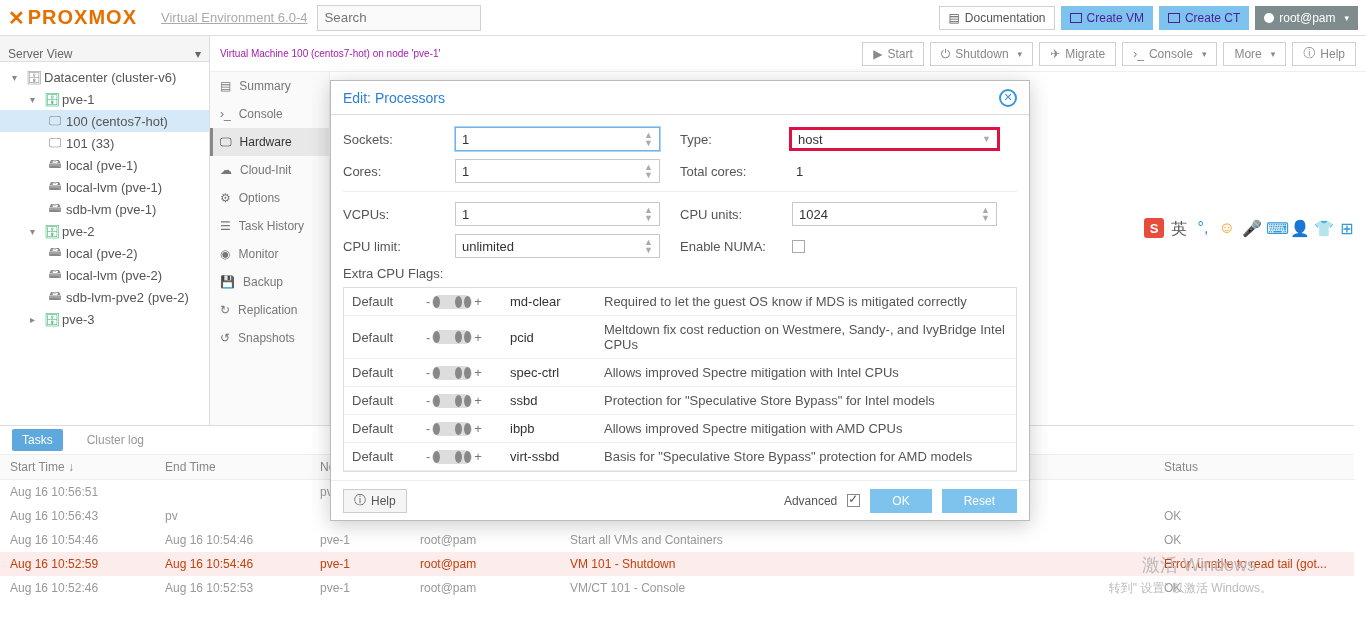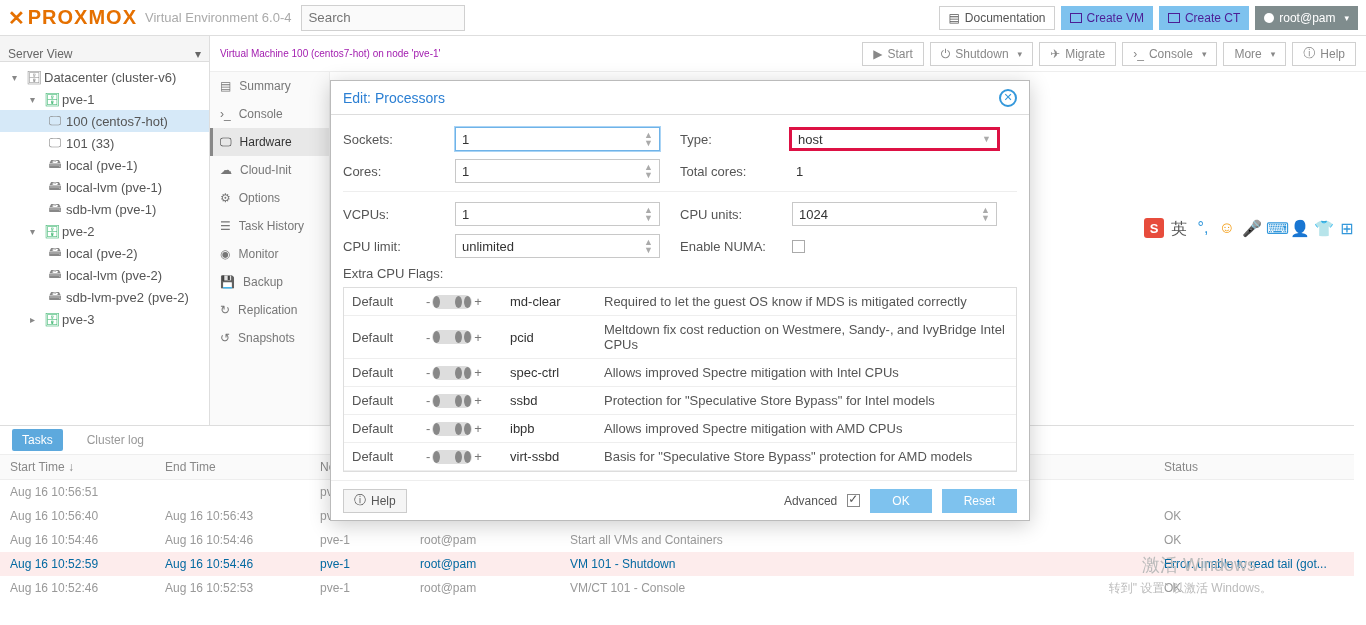--- a/index.html
+++ b/index.html
@@ -2,21 +2,21 @@
 <html><head>
 <meta charset="utf-8">
 <style>
 * { box-sizing: border-box; margin: 0; padding: 0; font-family: Arial, Helvetica, sans-serif; }
 body { width: 1366px; height: 625px; background: #fff; font-size: 13px; color: #555; overflow: hidden; position: relative; }
 
 
 .topbar { height: 36px; display: flex; align-items: center; border-bottom: 1px solid #dedede; padding: 0 8px; background: #fff; }
 .logo { display: flex; align-items: center; font-weight: bold; color: #e57000; font-size: 20px; letter-spacing: 1px; }
 .logo .x { color: #e57000; font-weight: bold; margin-right: 2px; font-size: 20px;}
-.ve-label { color: #aaa; margin-left: 8px; font-size: 13px;}
+.ve-label { color: #aaa; margin-left: 24px; font-size: 13px; text-decoration: underline;}
 .search-box { margin-left: 10px; width: 164px; height: 24px; border: 1px solid #d0d0d0; background: #fafafa; padding: 12px 6px; }
 .topbar-right { margin-left: auto; display: flex; gap: 6px; align-items: center;}
 .top-btn { height: 24px; display: flex; align-items: center; padding: 0 8px; border: 1px solid #d0d0d0; background: #fff; font-size: 12px; color: #555; gap: 5px;}
 .top-btn.grey { background: #7f8c8d; color: #fff; border-color: #7f8c8d;}
 .top-btn.light-blue { background:#7ec2ee; color:#4c1d95; border-color:#7ec2ee;}
 .icon-sq { width:12px; height:10px; border:1px solid currentColor; display:inline-block;}
 .icon-box { width:12px; height:10px; border:1px solid currentColor; display:inline-block;}
 .icon-user { width:10px; height:10px; display:inline-block; background: currentColor; border-radius:50%;}
 .caret-down::after{content:"▾"; font-size:9px; margin-left:4px;}
 
@@ -47,21 +47,21 @@
 
 
 .tasks-panel{ position:absolute; left:0; right:12px; bottom:0; height:200px; border-top:1px solid #ddd; background:#fff;}
 .tasks-tabs{ height:28px; display:flex; align-items:center; gap:14px; padding:0 12px;}
 .tasks-tab{ font-size:12px; color:#999; padding:4px 10px;}
 .tasks-tab.active{ background:#5da9dd; color:#fff; border-radius:2px;}
 .tasks-hdr{ height:26px; display:flex; background:#fafafa; border-top:1px solid #eee; border-bottom:1px solid #eee; color:#888; font-size:12px;}
 .tasks-hdr>div,.task-row>div{ padding:0 10px; display:flex; align-items:center; overflow:hidden;}
 .col-start{width:155px;} .col-end{width:155px;} .col-node{width:100px;} .col-user{width:150px;} .col-desc{flex:1;} .col-status{width:200px;}
 .task-row{ height:24px; display:flex; font-size:12px; color:#999;}
-.task-row.err{ background:#fdecec; color:#0369a1;}
+.task-row.err{ background:#fdecec; color:#c2410c;}
 
 
 .modal-backdrop{ position:absolute; left:330px; top:80px; width:700px; background:#fff; border:1px solid #bbb; box-shadow:0 4px 20px rgba(0,0,0,0.2);}
 .modal-title{ height:34px; display:flex; align-items:center; justify-content:space-between; padding:0 12px; border-bottom:1px solid #ddd;gap:48px;}
 .modal-title-text{ color:#2b7fd3; font-size:14px;}
 .modal-close{ color:#3498db; width:18px; height:18px; border:2px solid #3498db; border-radius:50%; display:flex; align-items:center; justify-content:center; font-size:11px; cursor:pointer;}
 .modal-body{ padding:12px 12px 8px 12px;}
 .form-row{ display:flex; margin-bottom:8px; align-items:center;}
 .form-half{ width:50%; display:flex; align-items:center;}
 .form-label{ width:112px; color:#555;}
@@ -283,21 +283,20 @@
   <div id="tasks-body">
       <div class="task-row">
         <div class="col-start">Aug 16 10:56:51</div>
         <div class="col-end"></div>
         <div class="col-node">pv</div>
         <div class="col-user"></div>
         <div class="col-desc"></div>
         <div class="col-status"></div>
       </div>
       <div class="task-row">
-        <div class="col-start">Aug 16 10:56:40</div>
         <div class="col-end">Aug 16 10:56:43</div>
         <div class="col-node">pv</div>
         <div class="col-user"></div>
         <div class="col-desc"></div>
         <div class="col-status">OK</div>
       </div>
       <div class="task-row">
         <div class="col-start">Aug 16 10:54:46</div>
         <div class="col-end">Aug 16 10:54:46</div>
         <div class="col-node">pve-1</div>

